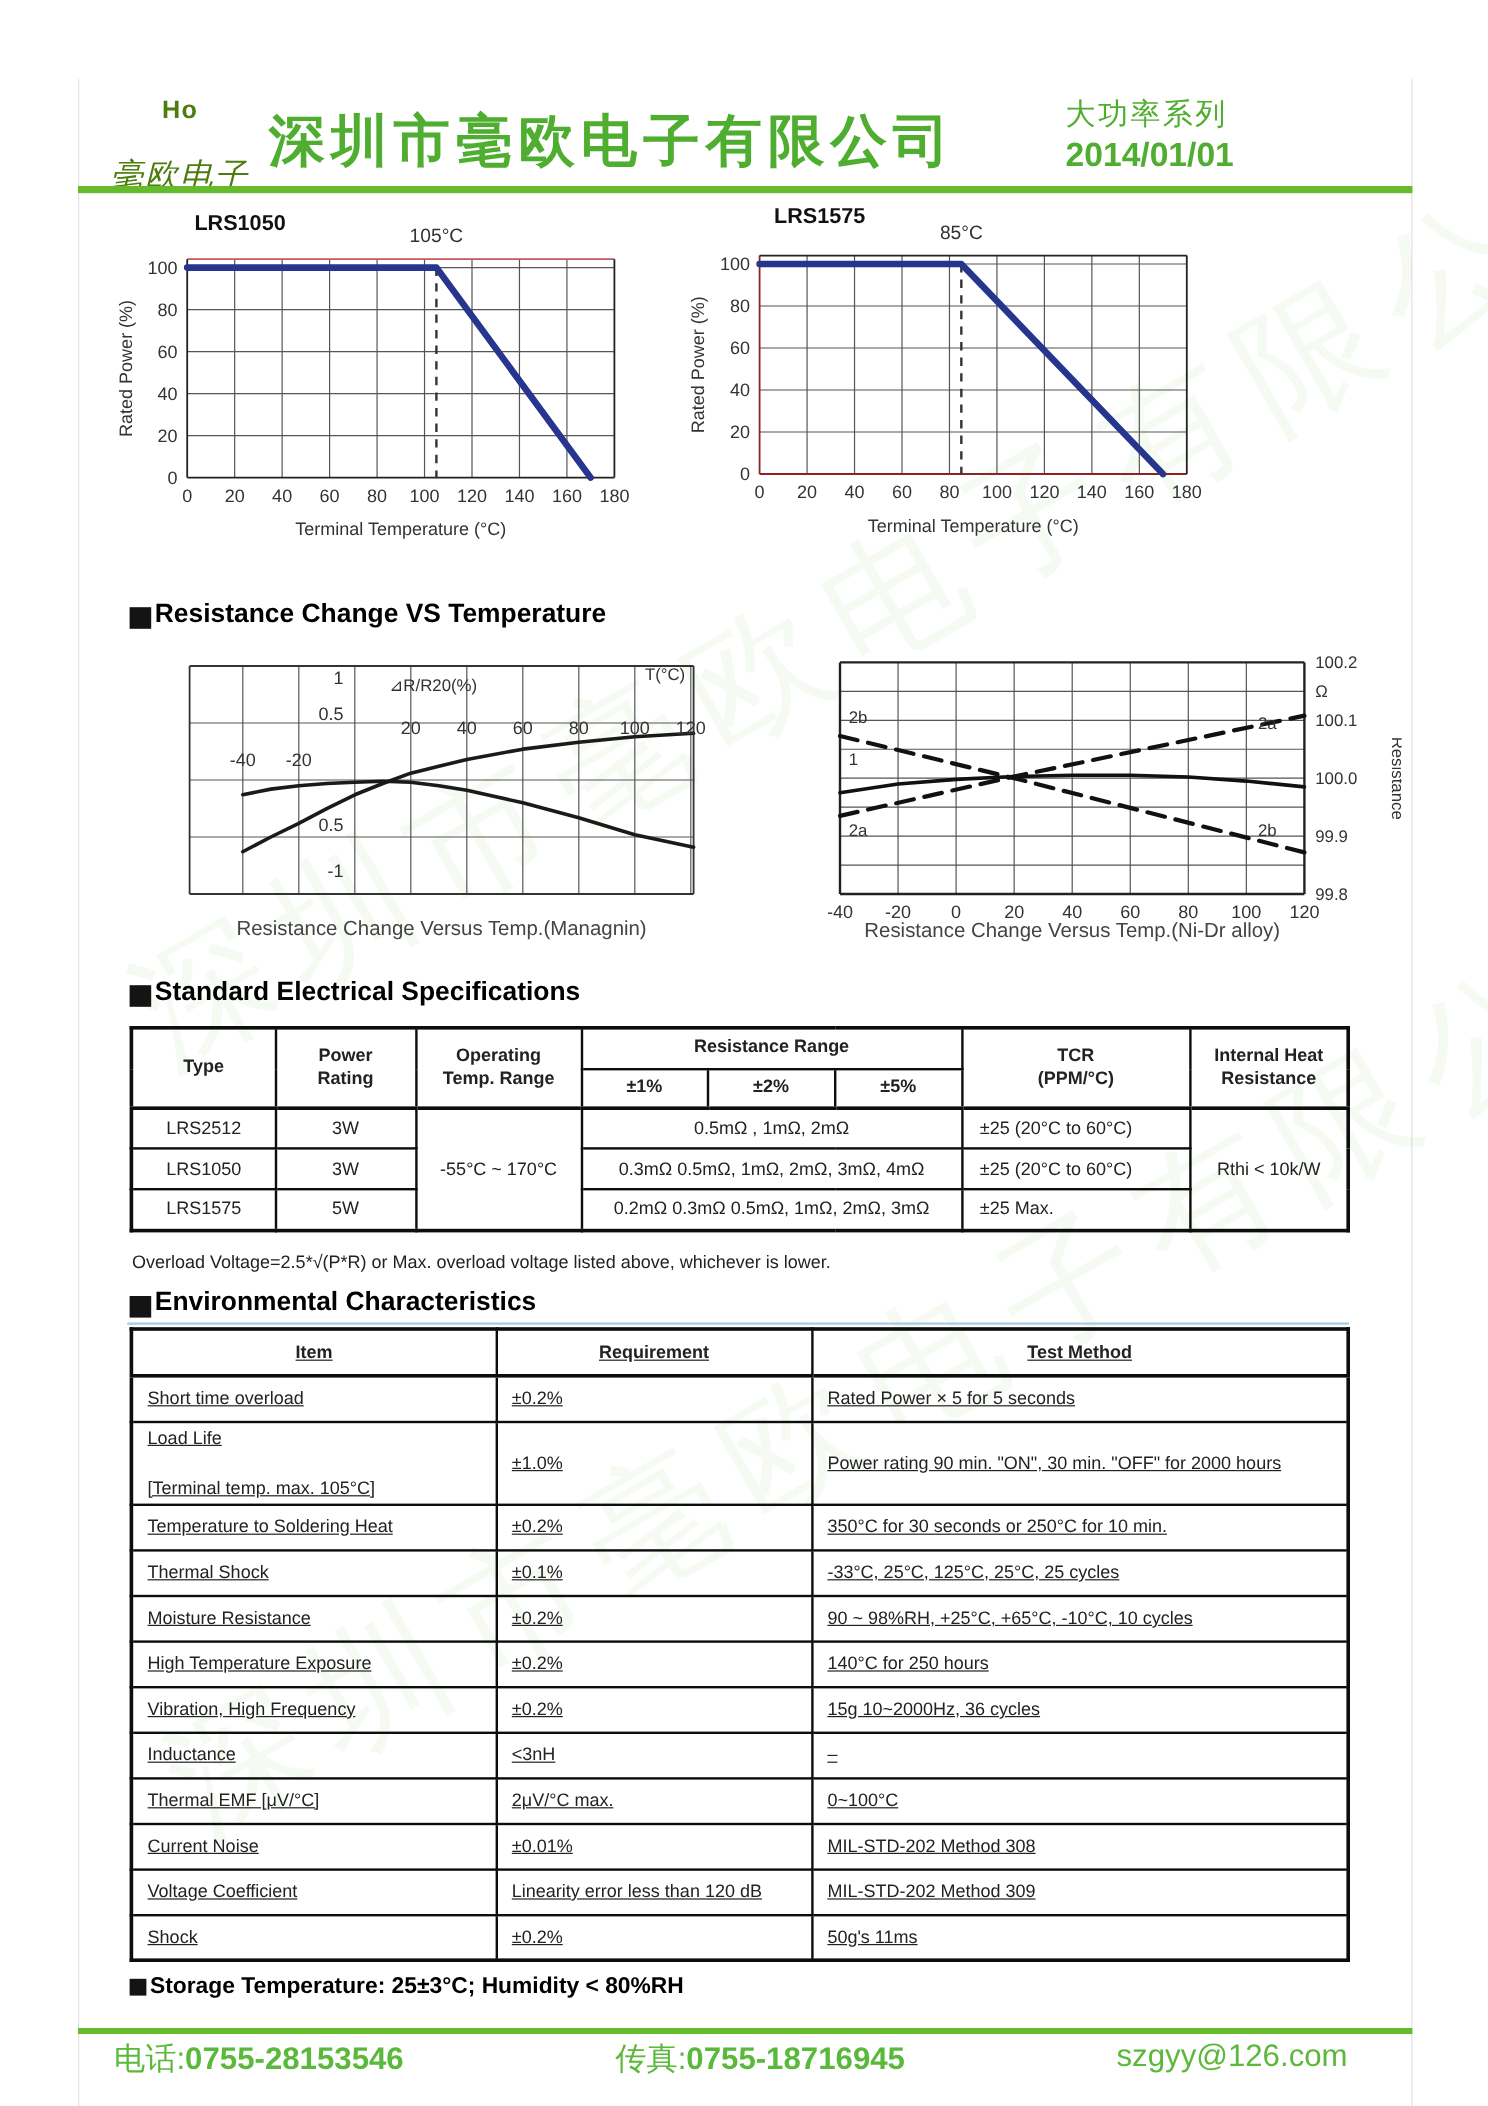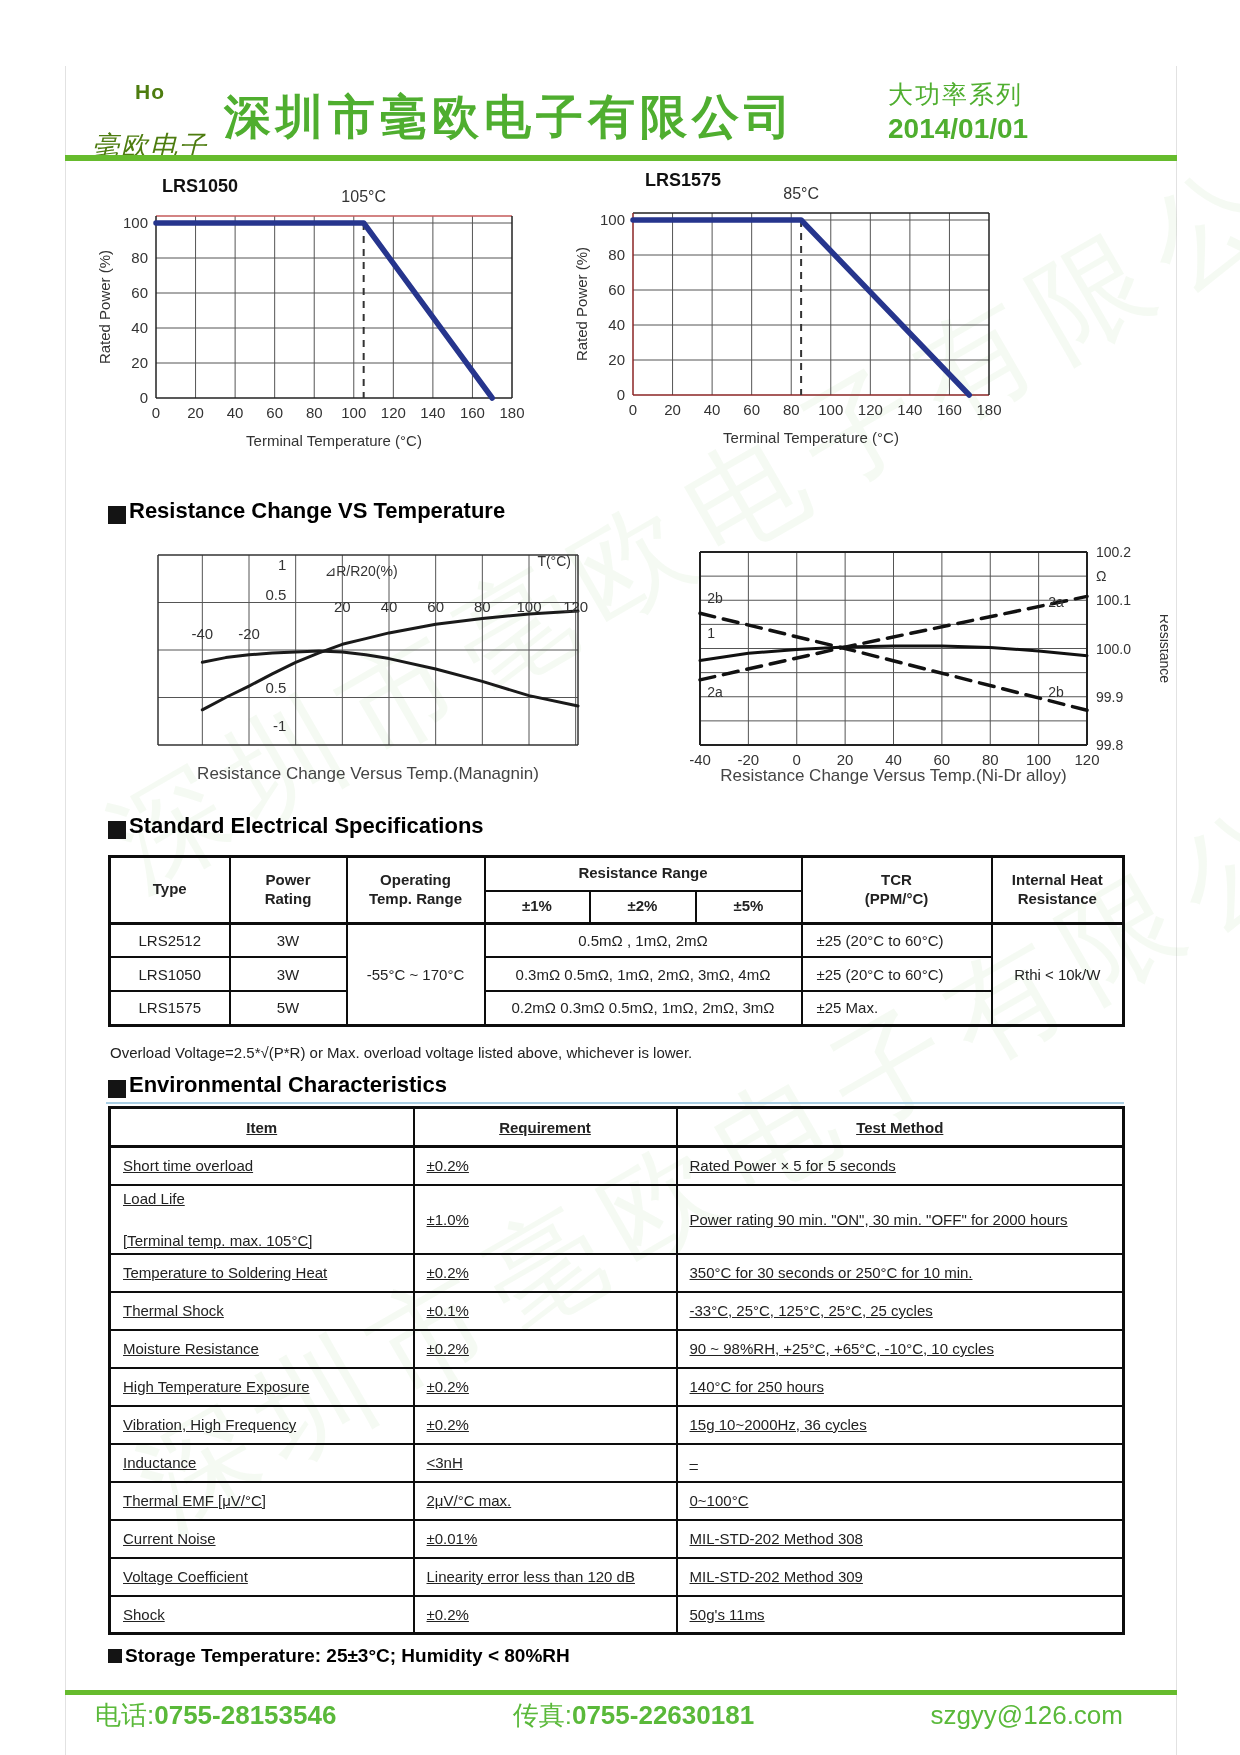--- a/index.html
+++ b/index.html
@@ -45,21 +45,21 @@
   .env{position:absolute;left:108px;top:1106px;width:1014px;font-size:15px;color:#222;border:3px solid #0d0d0d;}
   .env th,.env td{border:2px solid #0d0d0d;vertical-align:middle;padding:2px 12px;text-decoration:underline;}
   .env th{height:32px;text-align:center;font-weight:bold;border-bottom:3px solid #0d0d0d;}
   .env td{text-align:left;white-space:pre-line;line-height:1.4;}
   .env tbody tr{height:38px;}
   .env tbody tr.tall{height:62px;}
   
   .storage{position:absolute;left:108px;top:1645px;display:flex;align-items:center;font-size:19px;font-weight:bold;color:#000;}
   
   .footer{position:absolute;left:95px;top:1698px;width:1028px;display:flex;justify-content:space-between;
-          color:#5ab93a;font-size:26px;white-space:nowrap;align-items:center;}
+          color:#5ab93a;font-size:26px;white-space:nowrap;}
   .footer b{font-weight:bold;}
 </style>
 </head>
 <body>
 
 <div class="page">
 
   <div class="edge" style="left:65px"></div>
   <div class="edge" style="left:1176px"></div>
 
@@ -394,17 +394,17 @@
   </table>
 
   <div class="storage">
     <span class="sq small"></span>
     <span>Storage Temperature: 25±3°C; Humidity &lt; 80%RH</span>
   </div>
 
   <div class="greenbar" style="top:1690px;height:5px"></div>
   <div class="footer">
     <span><span>电话:</span><b>0755-28153546</b></span>
-    <span><span>传真:</span><b>0755-22630181</b></span>
+    <span><span>传真:</span><b>0755-18716945</b></span>
     <span>szgyy@126.com</span>
   </div>
 
 </div>
 
 </body></html>

